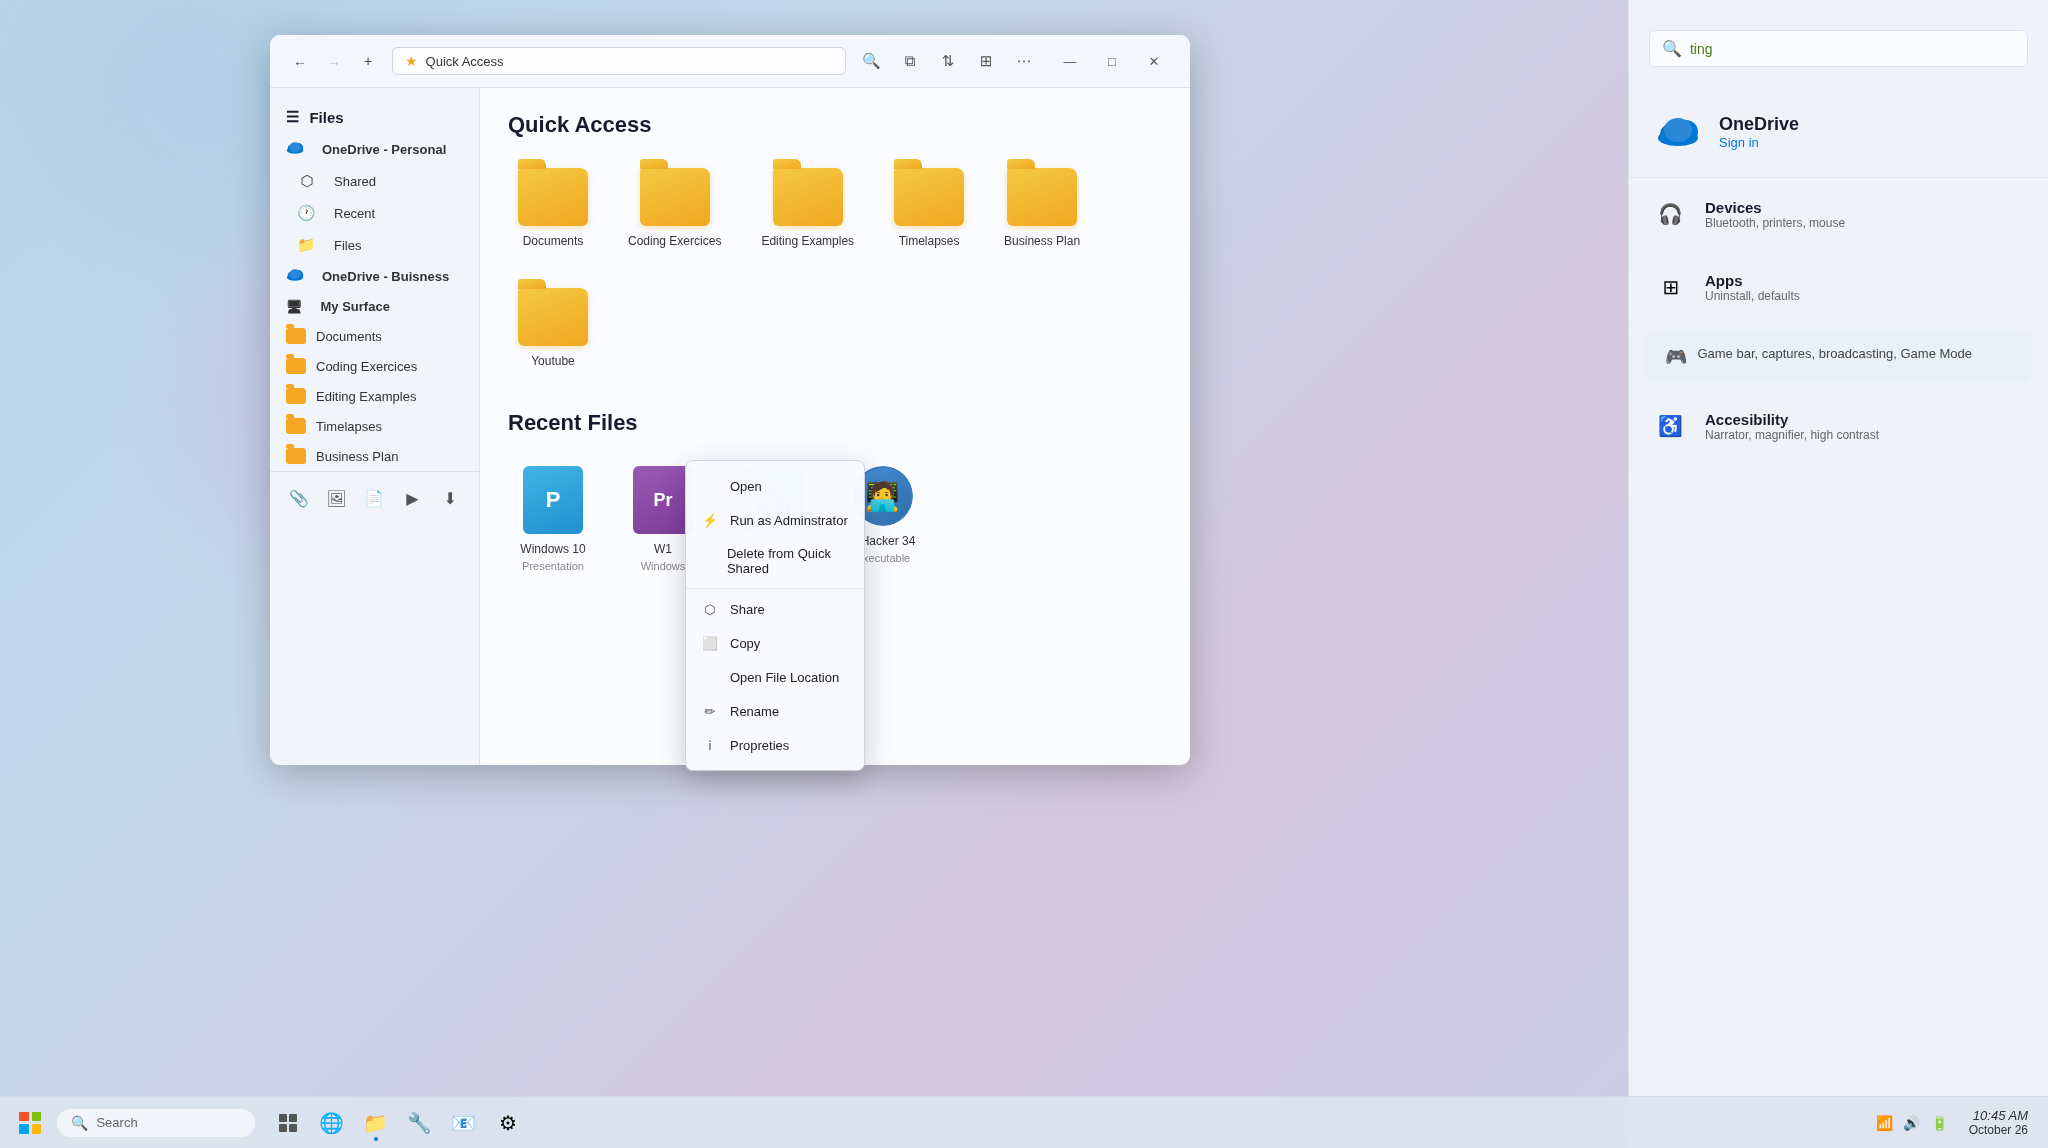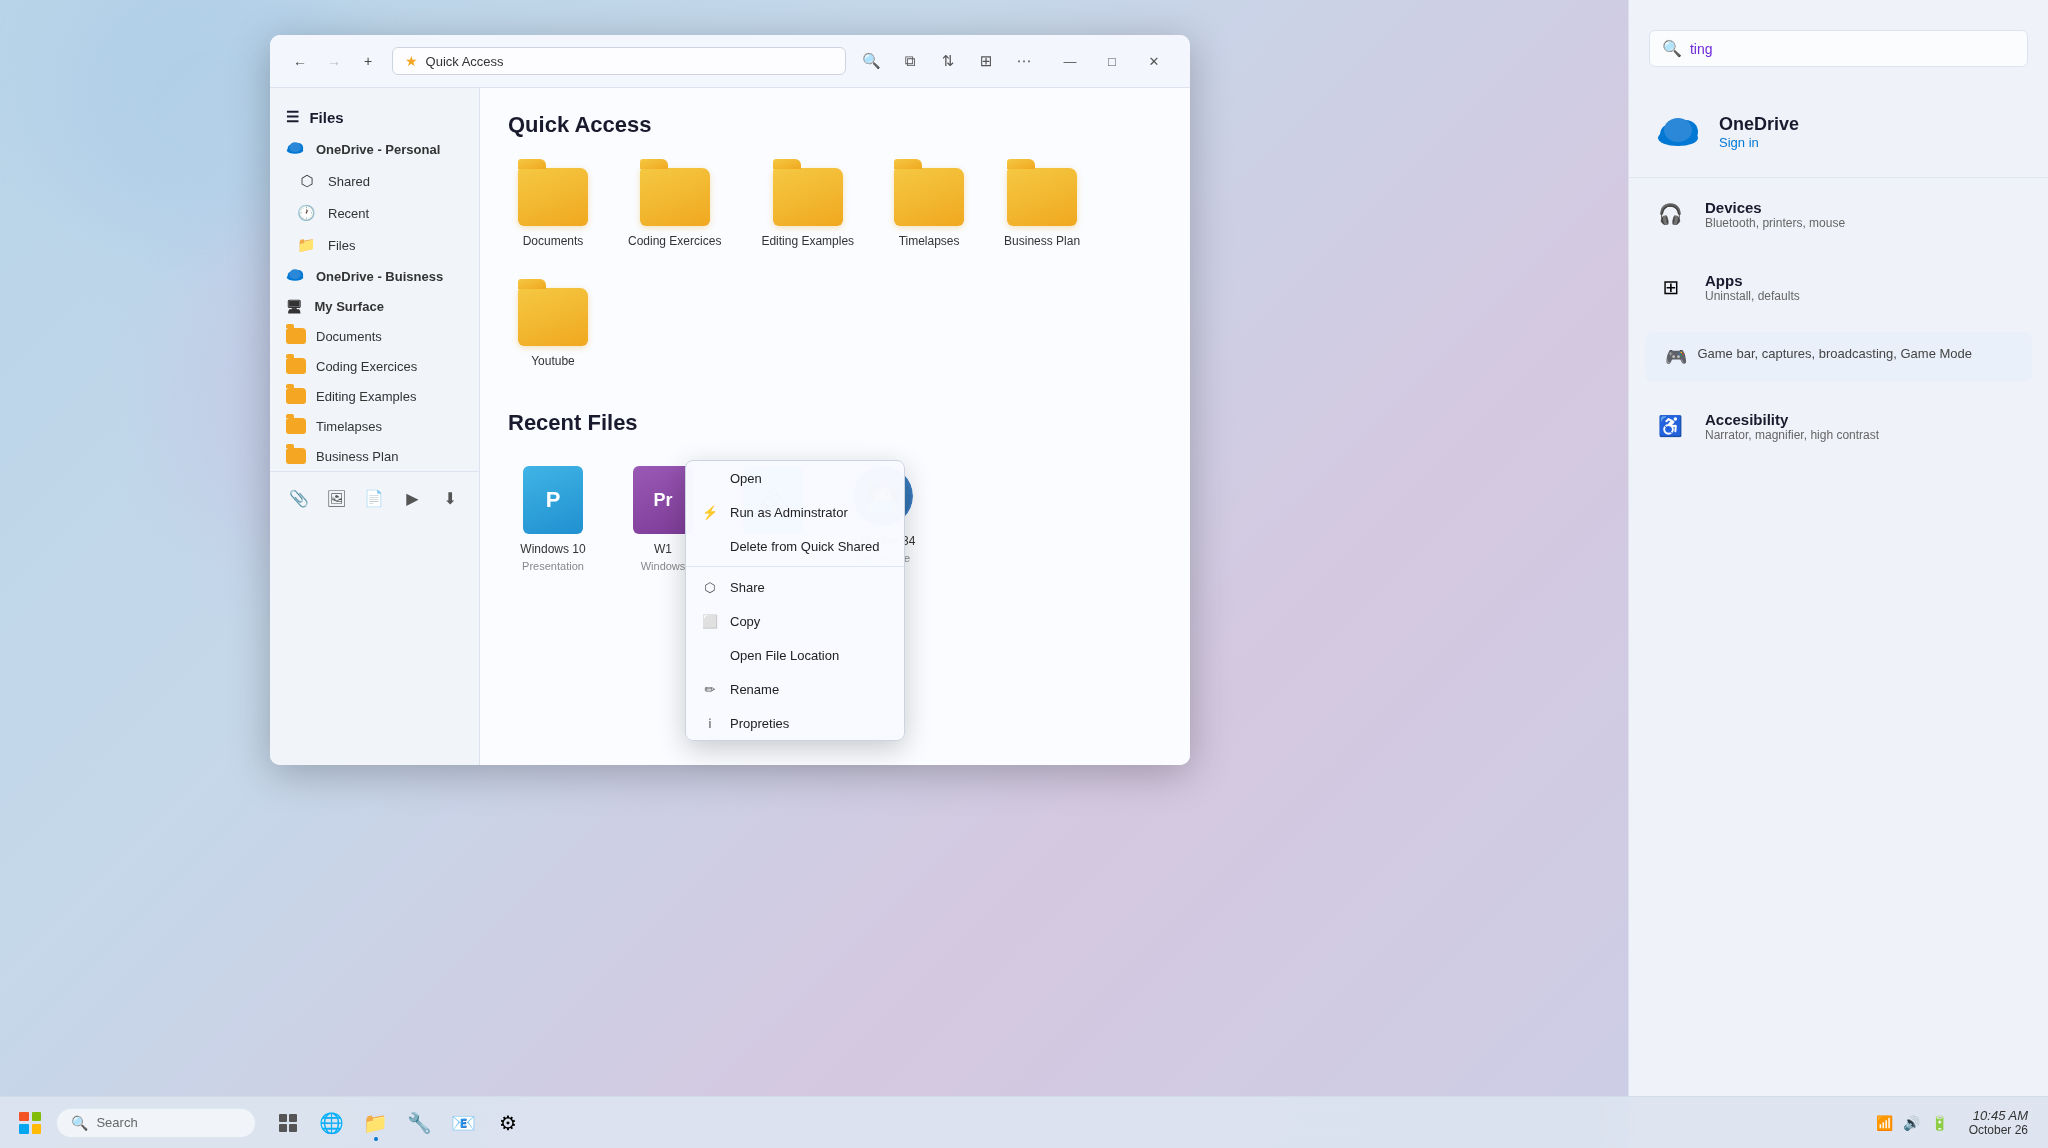--- a/index.html
+++ b/index.html
@@ -45,21 +45,21 @@
     }
 
     .settings-search-icon {
       font-size: 16px;
       color: #555;
       margin-right: 8px;
     }
 
     .settings-search-text {
       font-size: 14px;
-      color: #6d28d9;
+      color: #4d7c0f;
       text-align: right;
     }
 
     .onedrive-section {
       display: flex;
       align-items: center;
       padding: 20px 24px;
       border-bottom: 1px solid #e0e6f0;
       gap: 16px;
     }
@@ -235,21 +235,21 @@
       font-size: 15px;
       font-weight: 700;
       color: #1a1a2e;
       cursor: pointer;
     }
 
     .sidebar-item {
       display: flex;
       align-items: center;
       padding: 7px 16px 7px 28px;
-      gap: 12px;
+      gap: 18px;
       font-size: 13px;
       color: #333;
       cursor: pointer;
       border-radius: 0;
     }
 
     .sidebar-item-icon {
       font-size: 15px;
       width: 18px;
       display: flex;
@@ -435,26 +435,26 @@
       color: #888;
       text-align: center;
       margin-top: -4px;
     }
 
     
     .context-menu {
       position: absolute;
       left: 685px;
       top: 460px;
-      width: 220px;
+      width: 180px;
       background: rgba(248,250,255,0.98);
       border: 1px solid #cdd4e0;
       border-radius: 8px;
       box-shadow: 0 8px 28px rgba(0,0,0,0.2);
-      padding: 0 0;
+      padding: 8px 0;
       z-index: 100;
     }
 
     .context-menu-item {
       display: flex;
       align-items: center;
       padding: 9px 16px;
       gap: 12px;
       font-size: 13px;
       color: #222;

